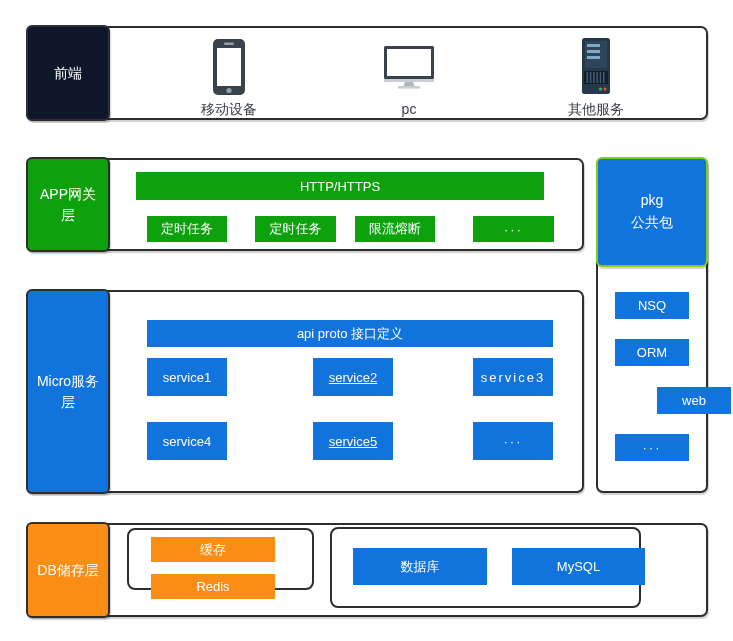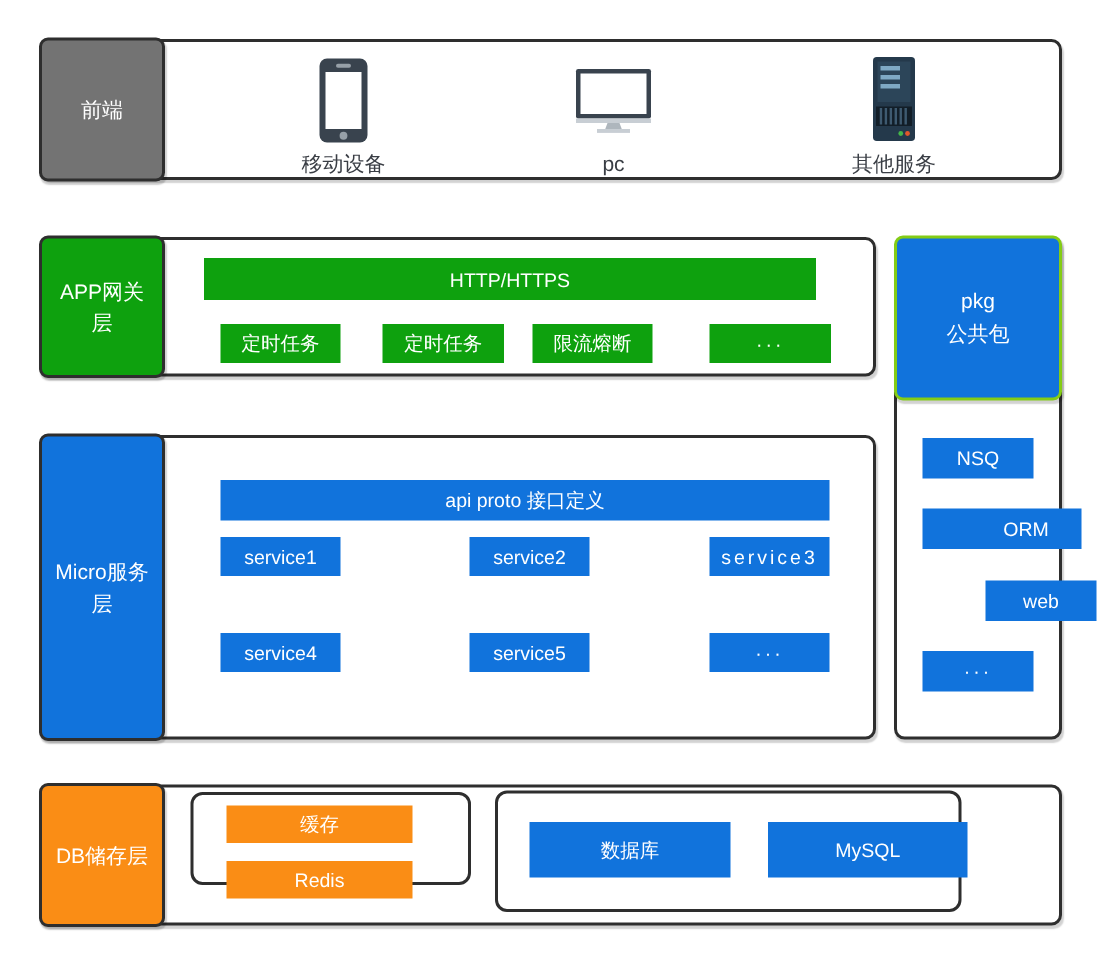--- a/index.html
+++ b/index.html
@@ -20,21 +20,21 @@
   
   .layer-label {
     position:absolute; left:-2px; top:-3px; bottom:-3px; width:84px;
     border:2px solid #2E2E2E; border-radius:6px;
     box-shadow:1px 2px 1px rgba(0,0,0,0.18);
     color:#fff; font-size:14px; line-height:1.5; text-align:center;
     display:flex; align-items:center; justify-content:center;
     padding:0 6px; box-sizing:border-box;
   }
 
-  .bg-bright  { background:#737373; }
+  .bg-bright  { background:#0f172a; }
   .bg-green   { background:#0EA10E; }
   .bg-blue    { background:#1173DC; }
   .bg-orange  { background:#FA8D15; }
 
   
   .box {
     position:absolute; color:#fff; font-size:13px;
     display:flex; align-items:center; justify-content:center;
     white-space:nowrap;
   }
@@ -60,40 +60,40 @@
   
   #gw-banner { left:108px; top:12px; width:408px; height:28px; }
   .gw-item { top:56px; height:26px; }
   #gw-item-0 { left:119px; width:80px; }
   #gw-item-1 { left:227px; width:81px; }
   #gw-item-2 { left:327px; width:80px; }
   #gw-item-3 { left:445px; width:81px; letter-spacing:2px; }
 
   
   #micro-banner { left:119px; top:28px; width:406px; height:27px; }
-  .svc { width:80px; height:26px; }
+  .svc { width:80px; height:38px; }
   .svc-row1 { top:66px; }
   .svc-row2 { top:130px; }
   .svc-col1 { left:119px; }
-  .svc-col2 { left:285px; }
+  .svc-col2 { left:285px;text-decoration:underline; }
   .svc-col3 { left:445px; letter-spacing:2px; }
   #svc-1,#svc-2,#svc-4,#svc-5 { letter-spacing:0; }
 
   
   #pkg-header {
     position:absolute; left:-2px; right:-2px; top:-3px; height:110px;
     border:2px solid #84cc16; border-radius:6px;
     box-shadow:1px 2px 1px rgba(0,0,0,0.18);
     color:#fff; font-size:14px; line-height:1.55; text-align:center;
     display:flex; flex-direction:column; align-items:center; justify-content:center;
     box-sizing:border-box;
   }
   .pkg-item { left:17px; width:74px; height:27px; }
   #pkg-item-0 { top:132px; }
-  #pkg-item-1 { top:179px;padding-left:32px; }
+  #pkg-item-1 { top:179px; }
   #pkg-item-2 { top:227px;margin-left:42px; }
   #pkg-item-3 { top:274px; letter-spacing:2px; }
 
   
   .subgroup {
     position:absolute; border:2px solid #2E2E2E; border-radius:8px;
     background:#fff; box-sizing:border-box;
   }
   #db-cache-group { left:99px;  top:3px; width:187px; height:62px; }
   #db-sql-group   { left:302px; top:2px; width:311px; height:81px; }

